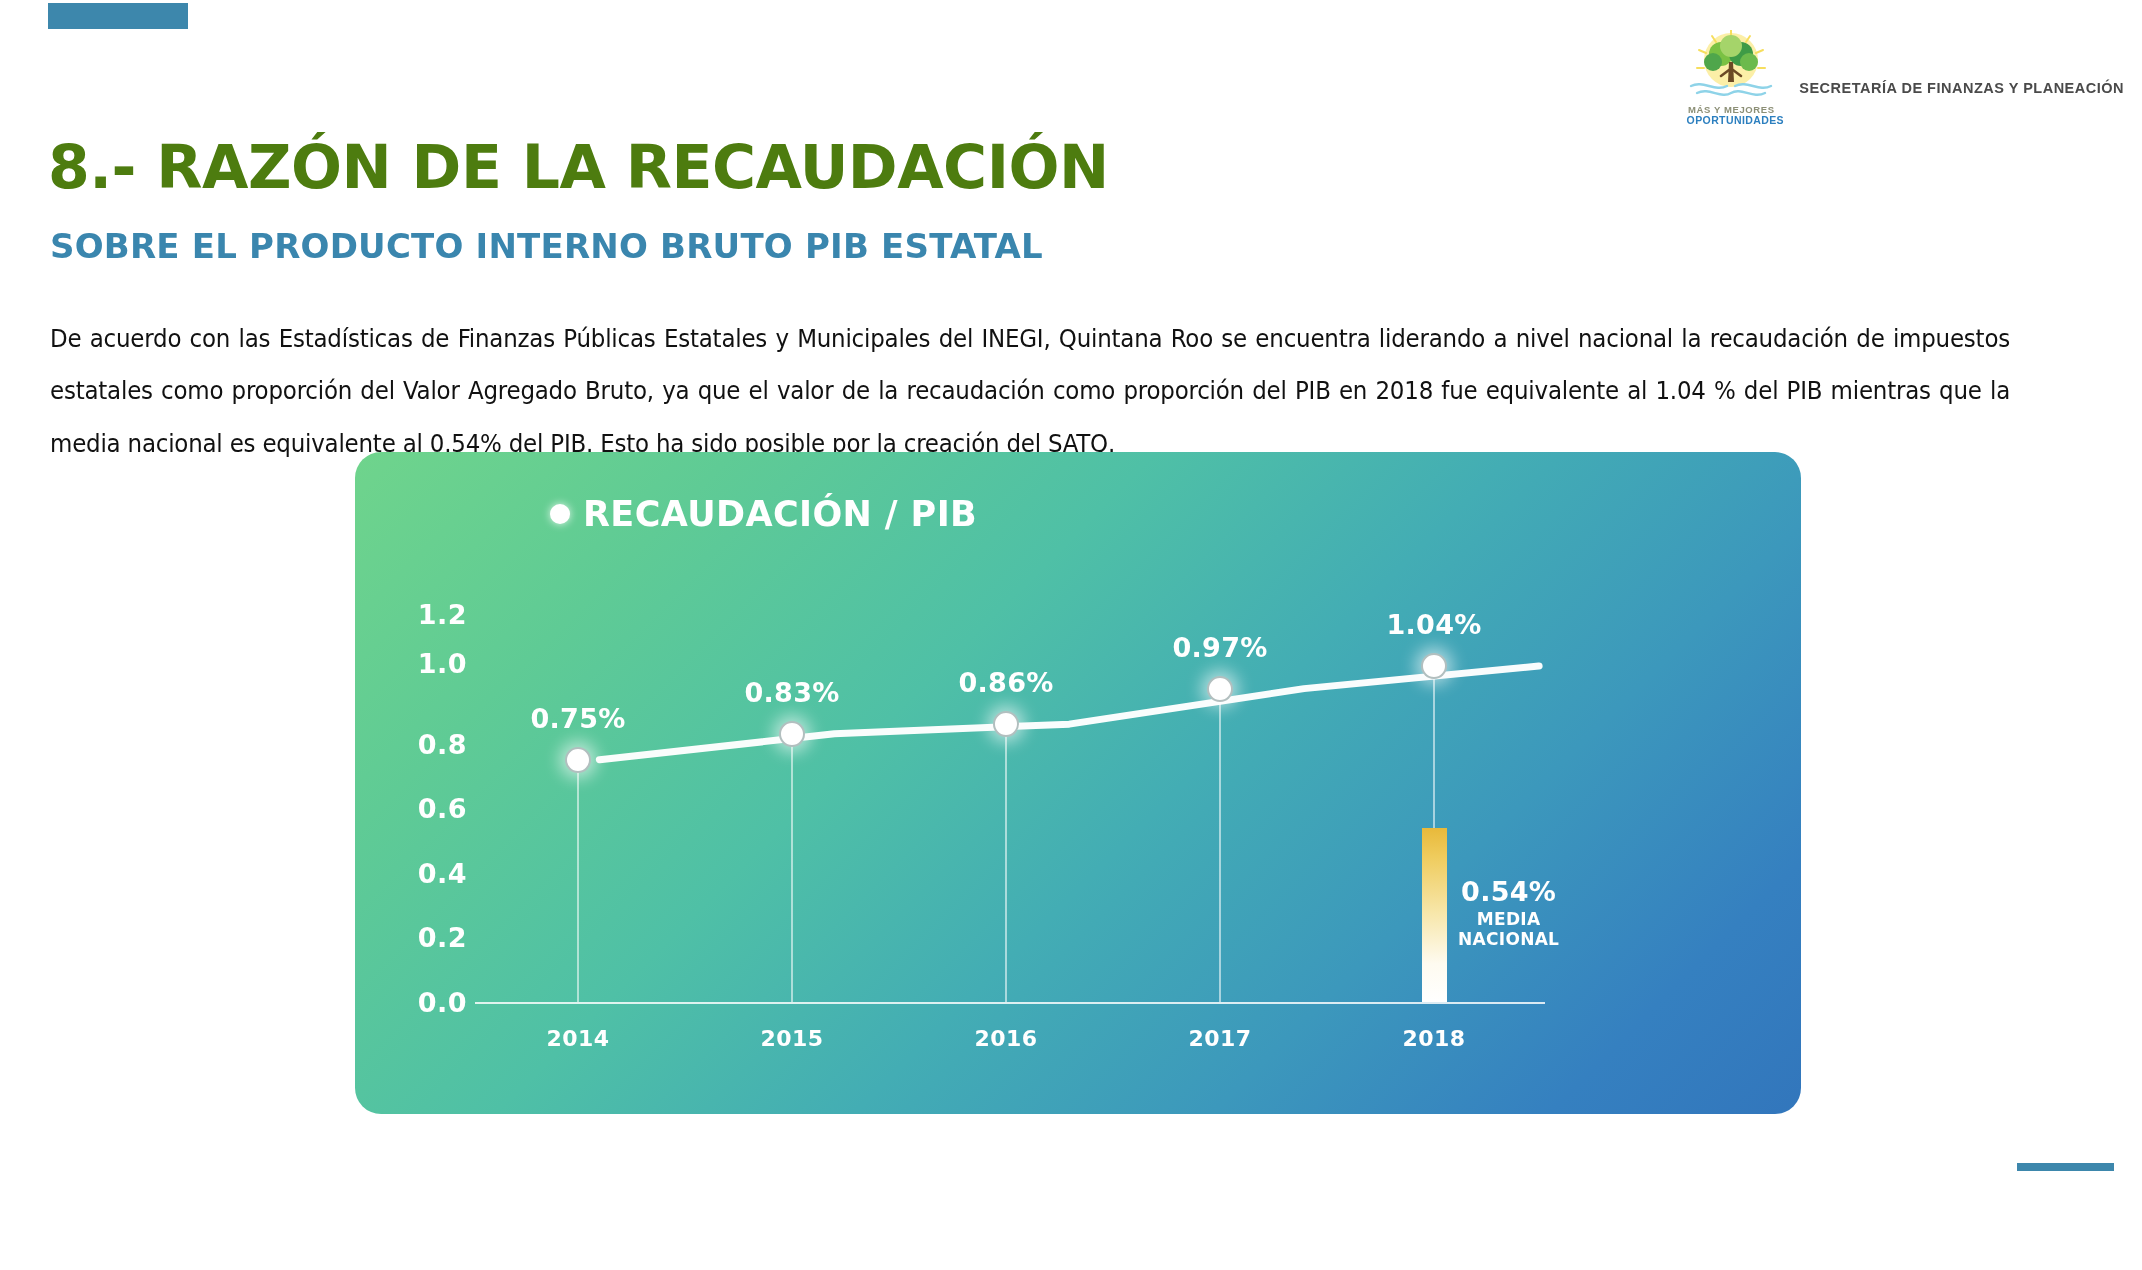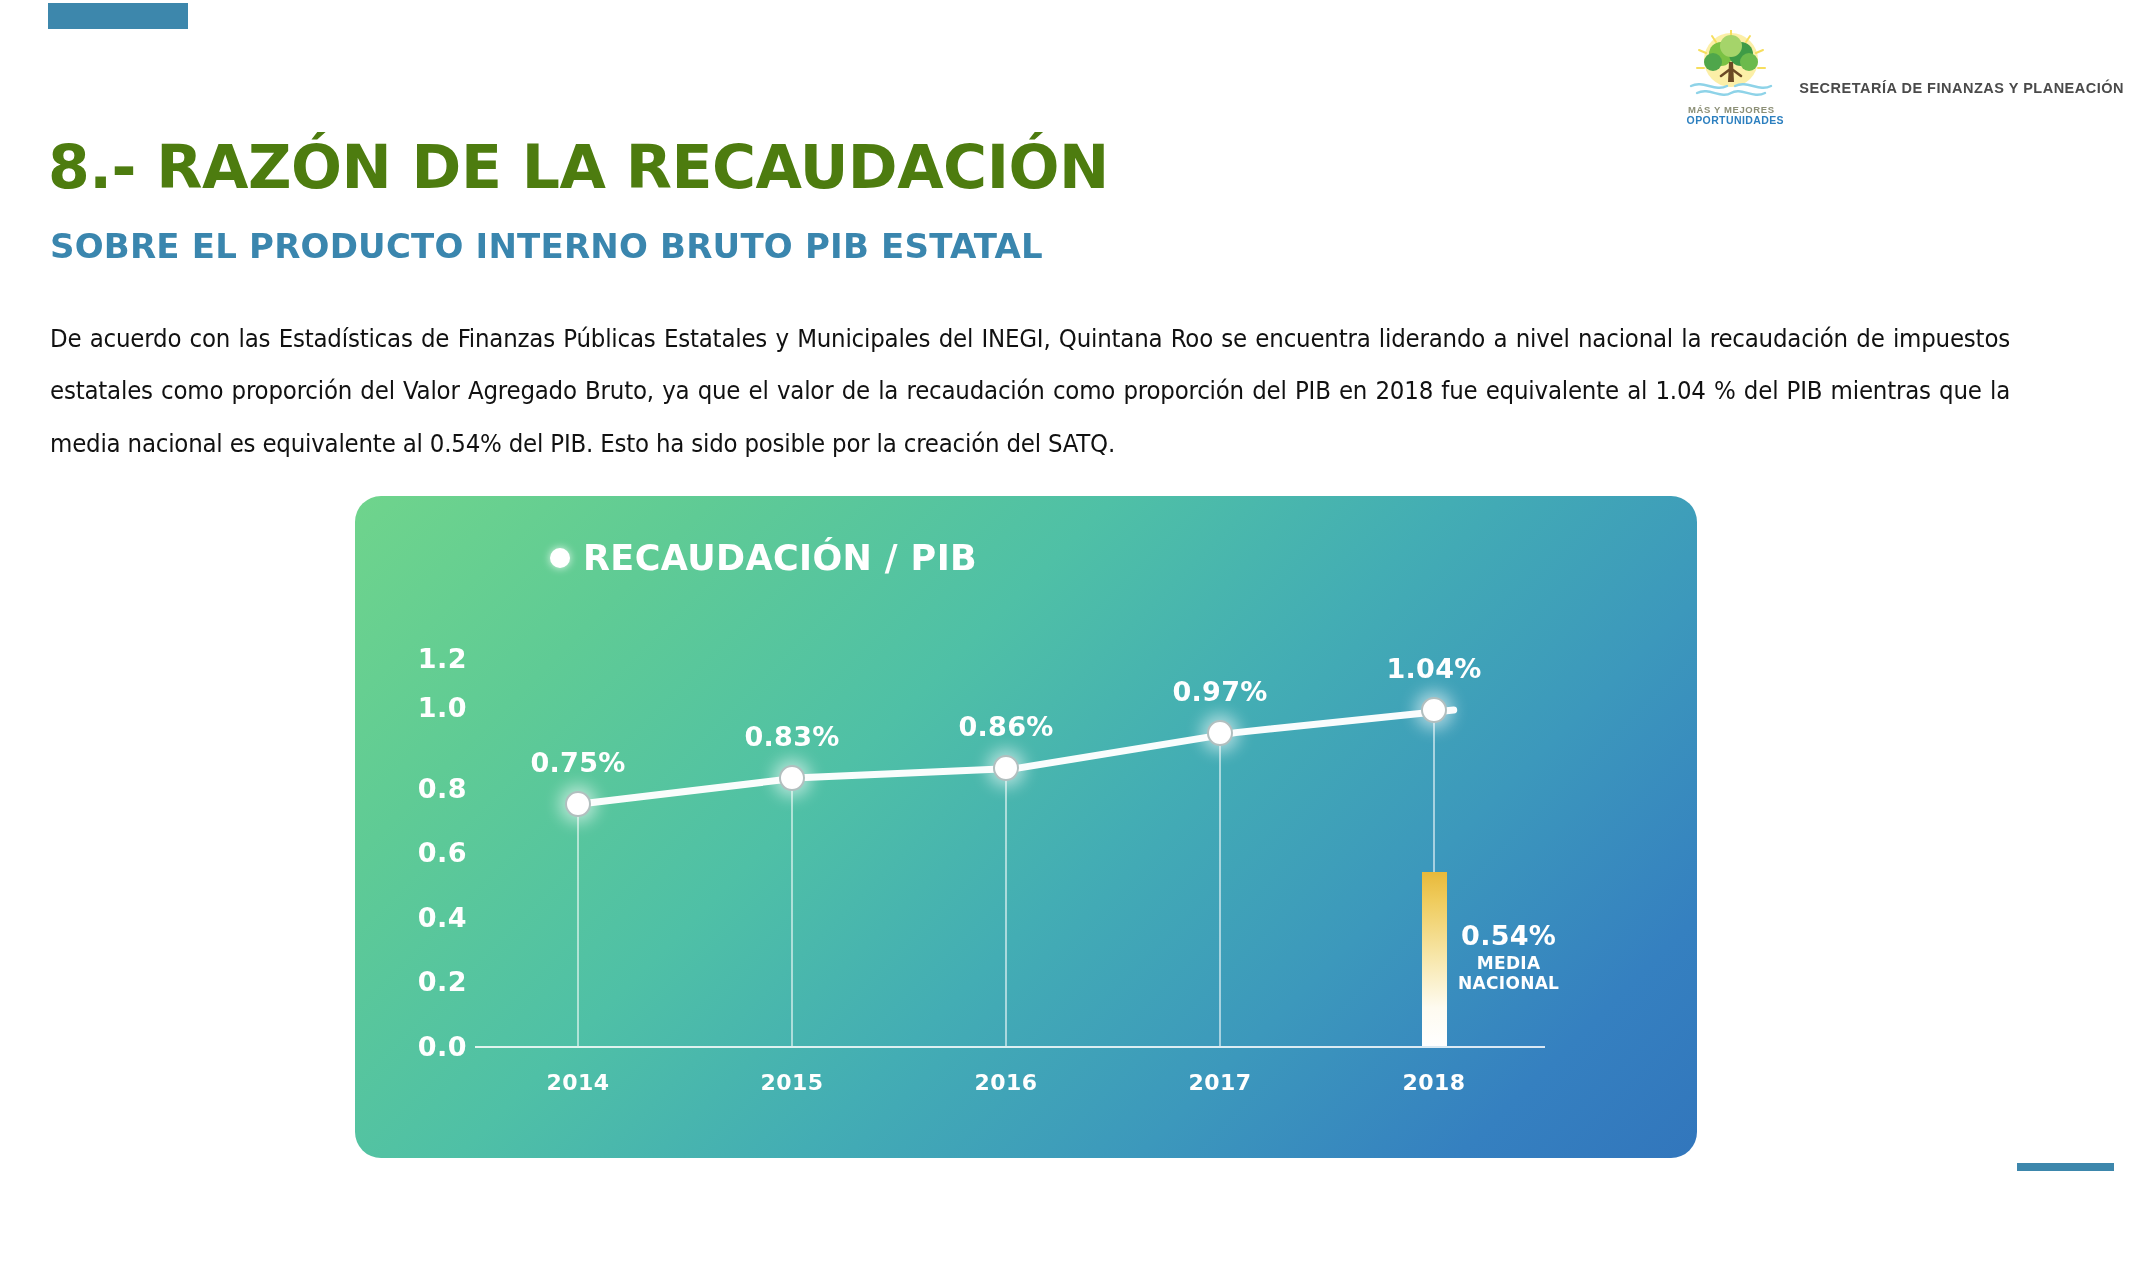--- a/index.html
+++ b/index.html
@@ -137,33 +137,32 @@
     font-family: "DejaVu Sans", sans-serif;
     font-stretch: condensed;
     letter-spacing: -0.2px;
   }
 
   
   .chart-card {
     position: absolute;
     left: 355px;
     top: 452px;
-    width: 1342px;
+    width: 1446px;
     height: 662px;
     border-radius: 26px;
     background: linear-gradient(135deg,
         #6FD48C 0%,
         #5FCB95 18%,
         #4FC0A6 38%,
         #43ADB4 55%,
         #3C98BC 72%,
         #3580C0 88%,
         #3276BC 100%);
     overflow: hidden;
-    margin-top: 44px;
   }
 
   .legend {
     position: absolute;
     left: 195px;
     top: 42px;
     display: flex;
     align-items: center;
     gap: 13px;
   }

